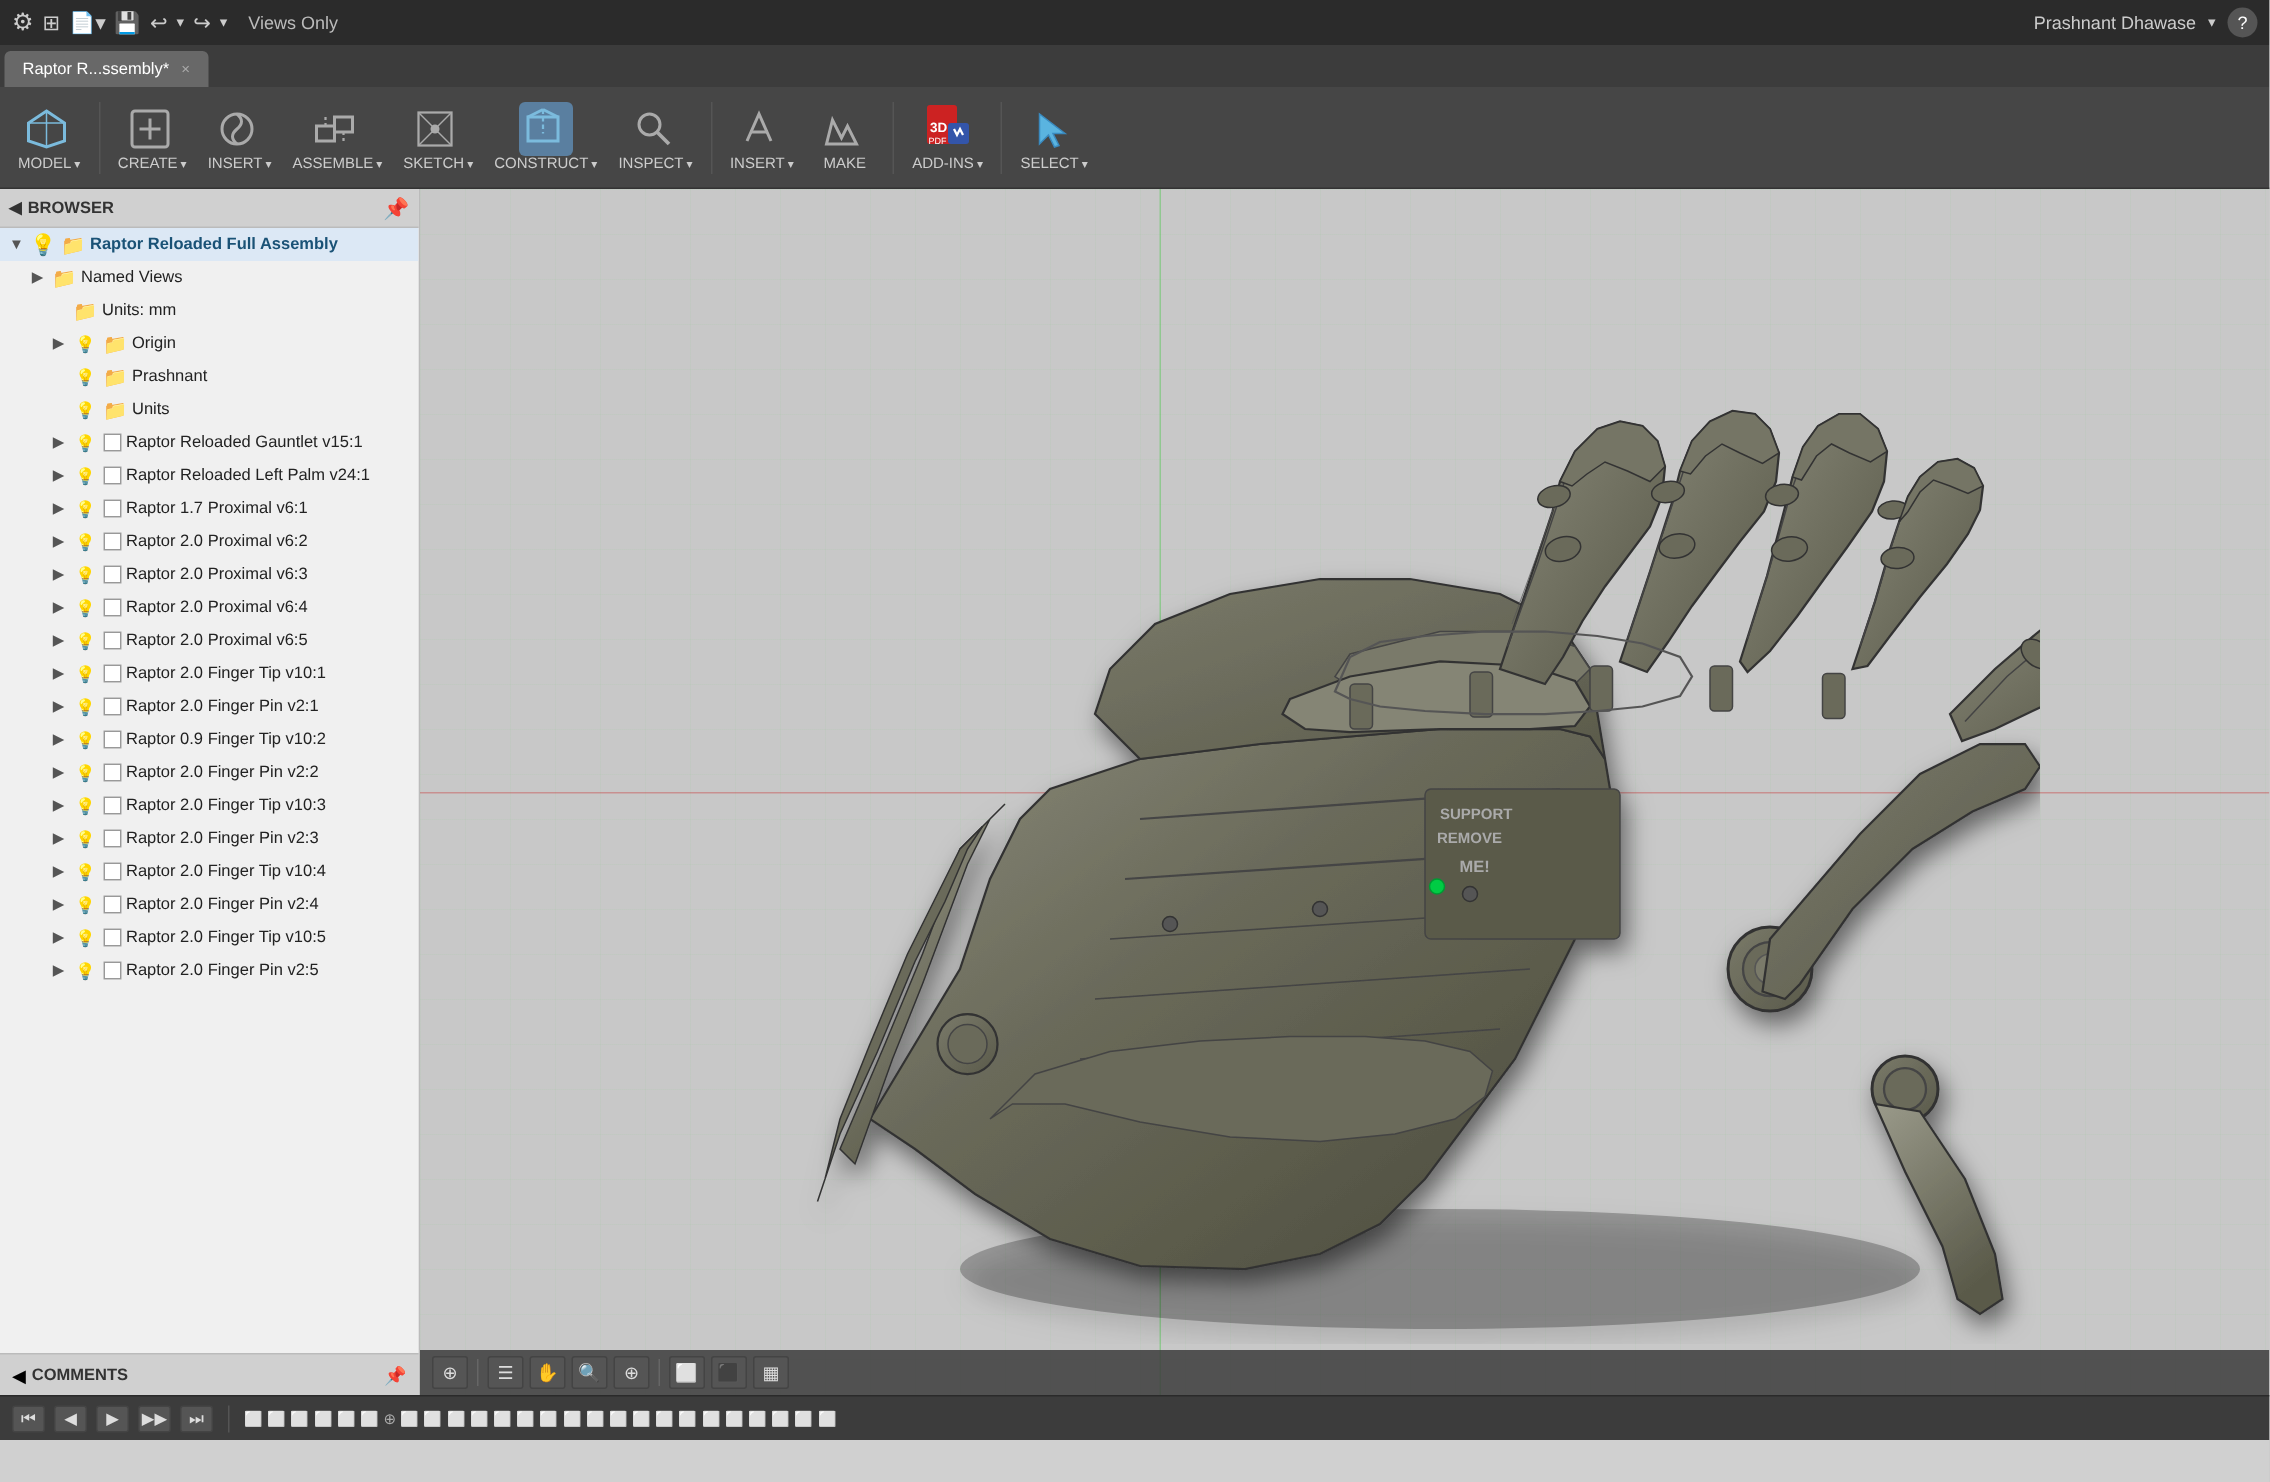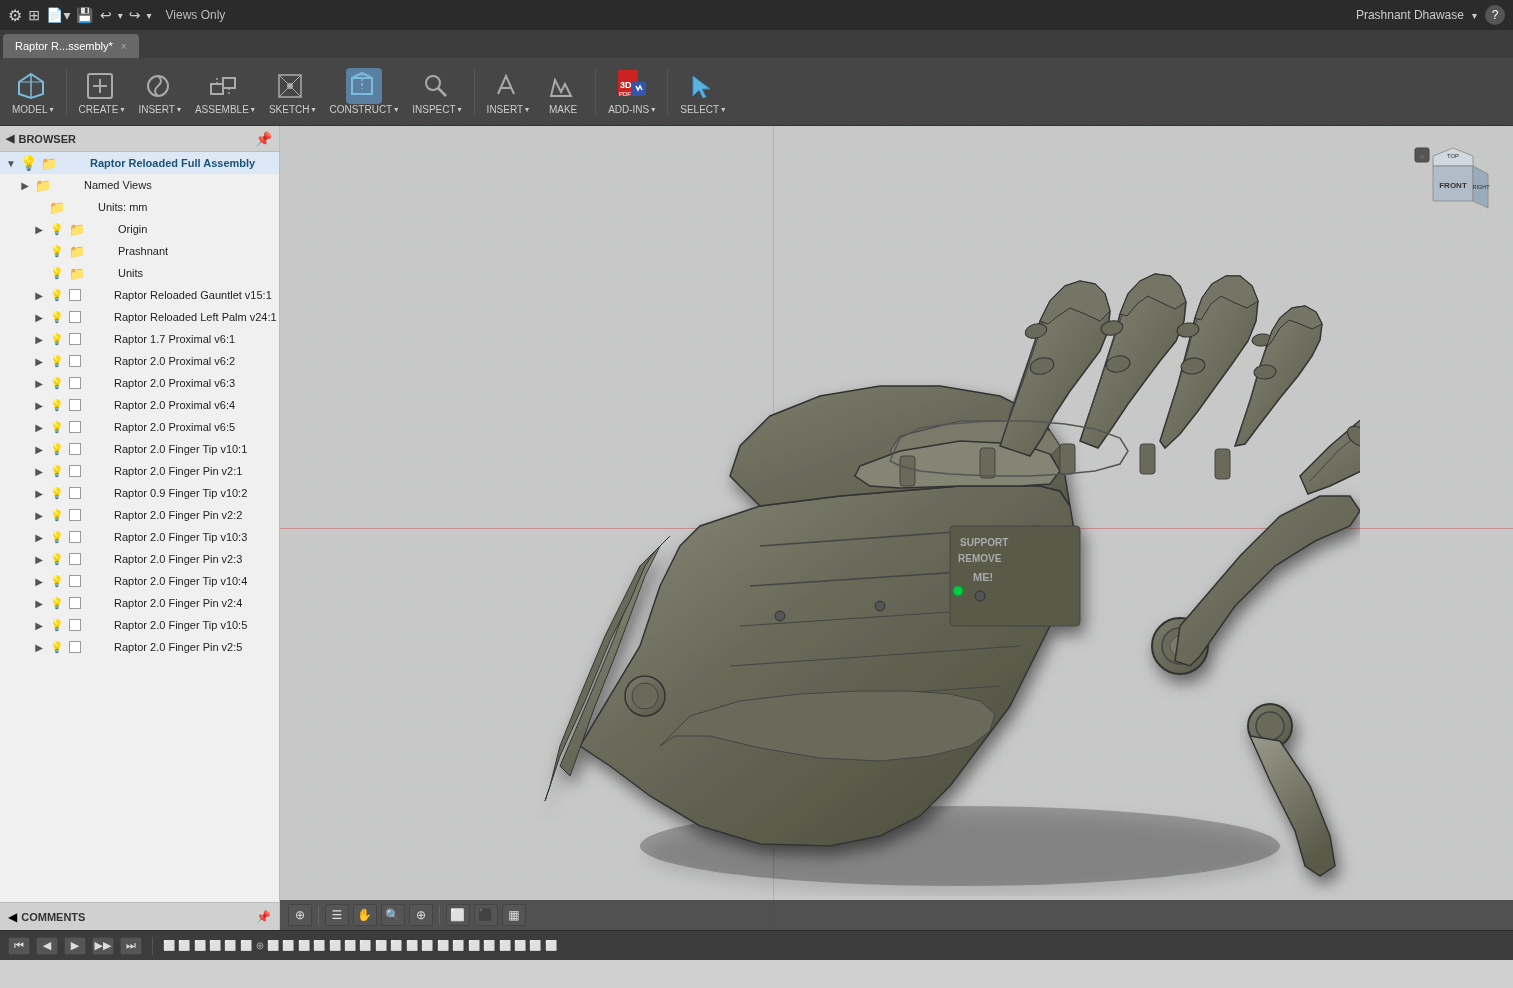--- a/index.html
+++ b/index.html
@@ -66,21 +66,21 @@
 
     .tree-item {
       display: flex; align-items: center; height: 22px; padding-left: 4px;
       cursor: pointer; font-size: 11px; color: #222; gap: 2px;
     }
     .tree-item .arrow { width: 14px; text-align: center; color: #555; font-size: 10px; flex-shrink: 0; }
     .tree-item .icon { width: 18px; height: 18px; display: flex; align-items: center; justify-content: center; flex-shrink: 0; }
     .tree-item .checkbox {
       width: 12px; height: 12px; border: 1px solid #999; background: #fff; flex-shrink: 0; margin: 0 1px;
     }
-    .tree-item .label { flex: 1; white-space: nowrap; overflow: hidden; text-overflow: ellipsis; margin-left: 30px; }
+    .tree-item .label { flex: 1; white-space: nowrap; overflow: hidden; text-overflow: ellipsis; }
     .tree-item.root-item { background: #dce8f5; font-weight: bold; }
     .tree-item.root-item .label { color: #1a5276; }
     .indent-1 { padding-left: 18px; }
     .indent-2 { padding-left: 32px; }
 
     
     #viewport {
       flex: 1; background: #c8c8c8; position: relative; overflow: hidden;
       background-image:
         linear-gradient(rgba(180,200,180,0.3) 1px, transparent 1px),
@@ -646,37 +646,20 @@
         <rect x="755" y="283" width="15" height="30" rx="3" fill="#6a6a5a" stroke="#444" stroke-width="1"></rect>
 
         <circle cx="498" cy="425" r="5" fill="#00cc44" stroke="#009933" stroke-width="1"></circle>
 
         <path d="M430,295 L440,272 L460,262 L490,258 L530,255 L570,255 L605,258 L635,263 L660,272 L668,285 L660,298 L635,305 L605,308 L570,310 L530,310 L490,308 L460,305 L440,300 Z" fill="none" stroke="#555" stroke-width="1.5"></path>
 
       </svg>
     </div>
 
 
-    <div id="nav-cube">
-      <svg class="cube-svg" viewBox="0 0 80 80" xmlns="http://www.w3.org/2000/svg">
-
-        <polygon points="20,20 60,20 60,10 40,2 20,10" fill="#d0d8e0" stroke="#888" stroke-width="0.8"></polygon>
-
-        <polygon points="20,20 60,20 60,55 20,55" fill="#b0bcc8" stroke="#888" stroke-width="0.8"></polygon>
-
-        <polygon points="60,20 75,28 75,62 60,55" fill="#9aacbc" stroke="#888" stroke-width="0.8"></polygon>
-
-        <text x="40" y="42" text-anchor="middle" fill="#333" font-size="8" font-weight="bold">FRONT</text>
-        <text x="40" y="12" text-anchor="middle" fill="#333" font-size="6">TOP</text>
-        <text x="68" y="43" text-anchor="middle" fill="#333" font-size="5.5" transform="rotate(0)">RIGHT</text>
-
-        <rect x="2" y="2" width="14" height="14" rx="2" fill="#555" stroke="#444"></rect>
-        <text x="9" y="12" text-anchor="middle" fill="#aaa" font-size="6">⌂</text>
-      </svg>
-    </div>
 
     <div id="viewport-toolbar">
       <div class="vp-btn" title="Fit">⊕</div>
       <div class="vp-separator"></div>
       <div class="vp-btn" title="Pan">☰</div>
       <div class="vp-btn" title="Orbit">✋</div>
       <div class="vp-btn" title="Zoom">🔍</div>
       <div class="vp-btn" title="Zoom Box">⊕</div>
       <div class="vp-separator"></div>
       <div class="vp-btn" title="Display Mode">⬜</div>

